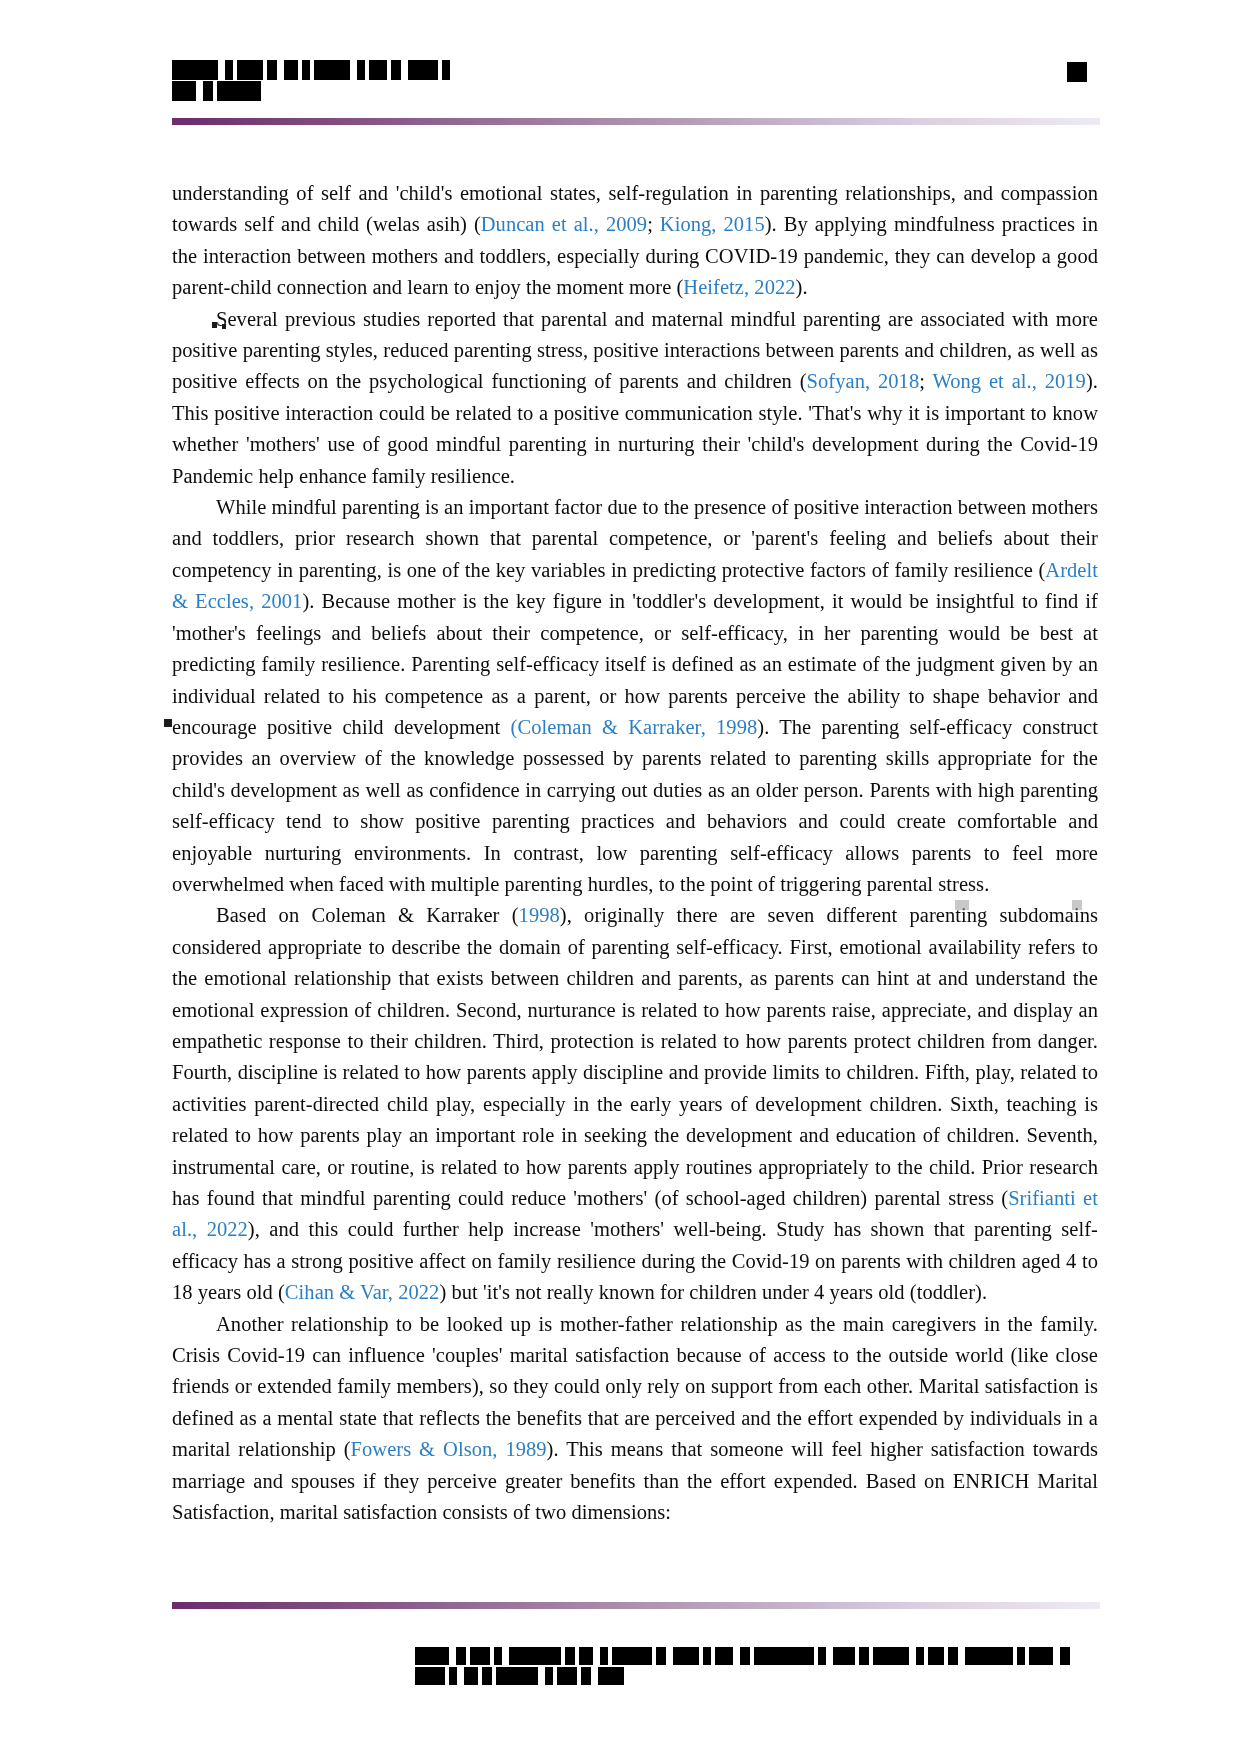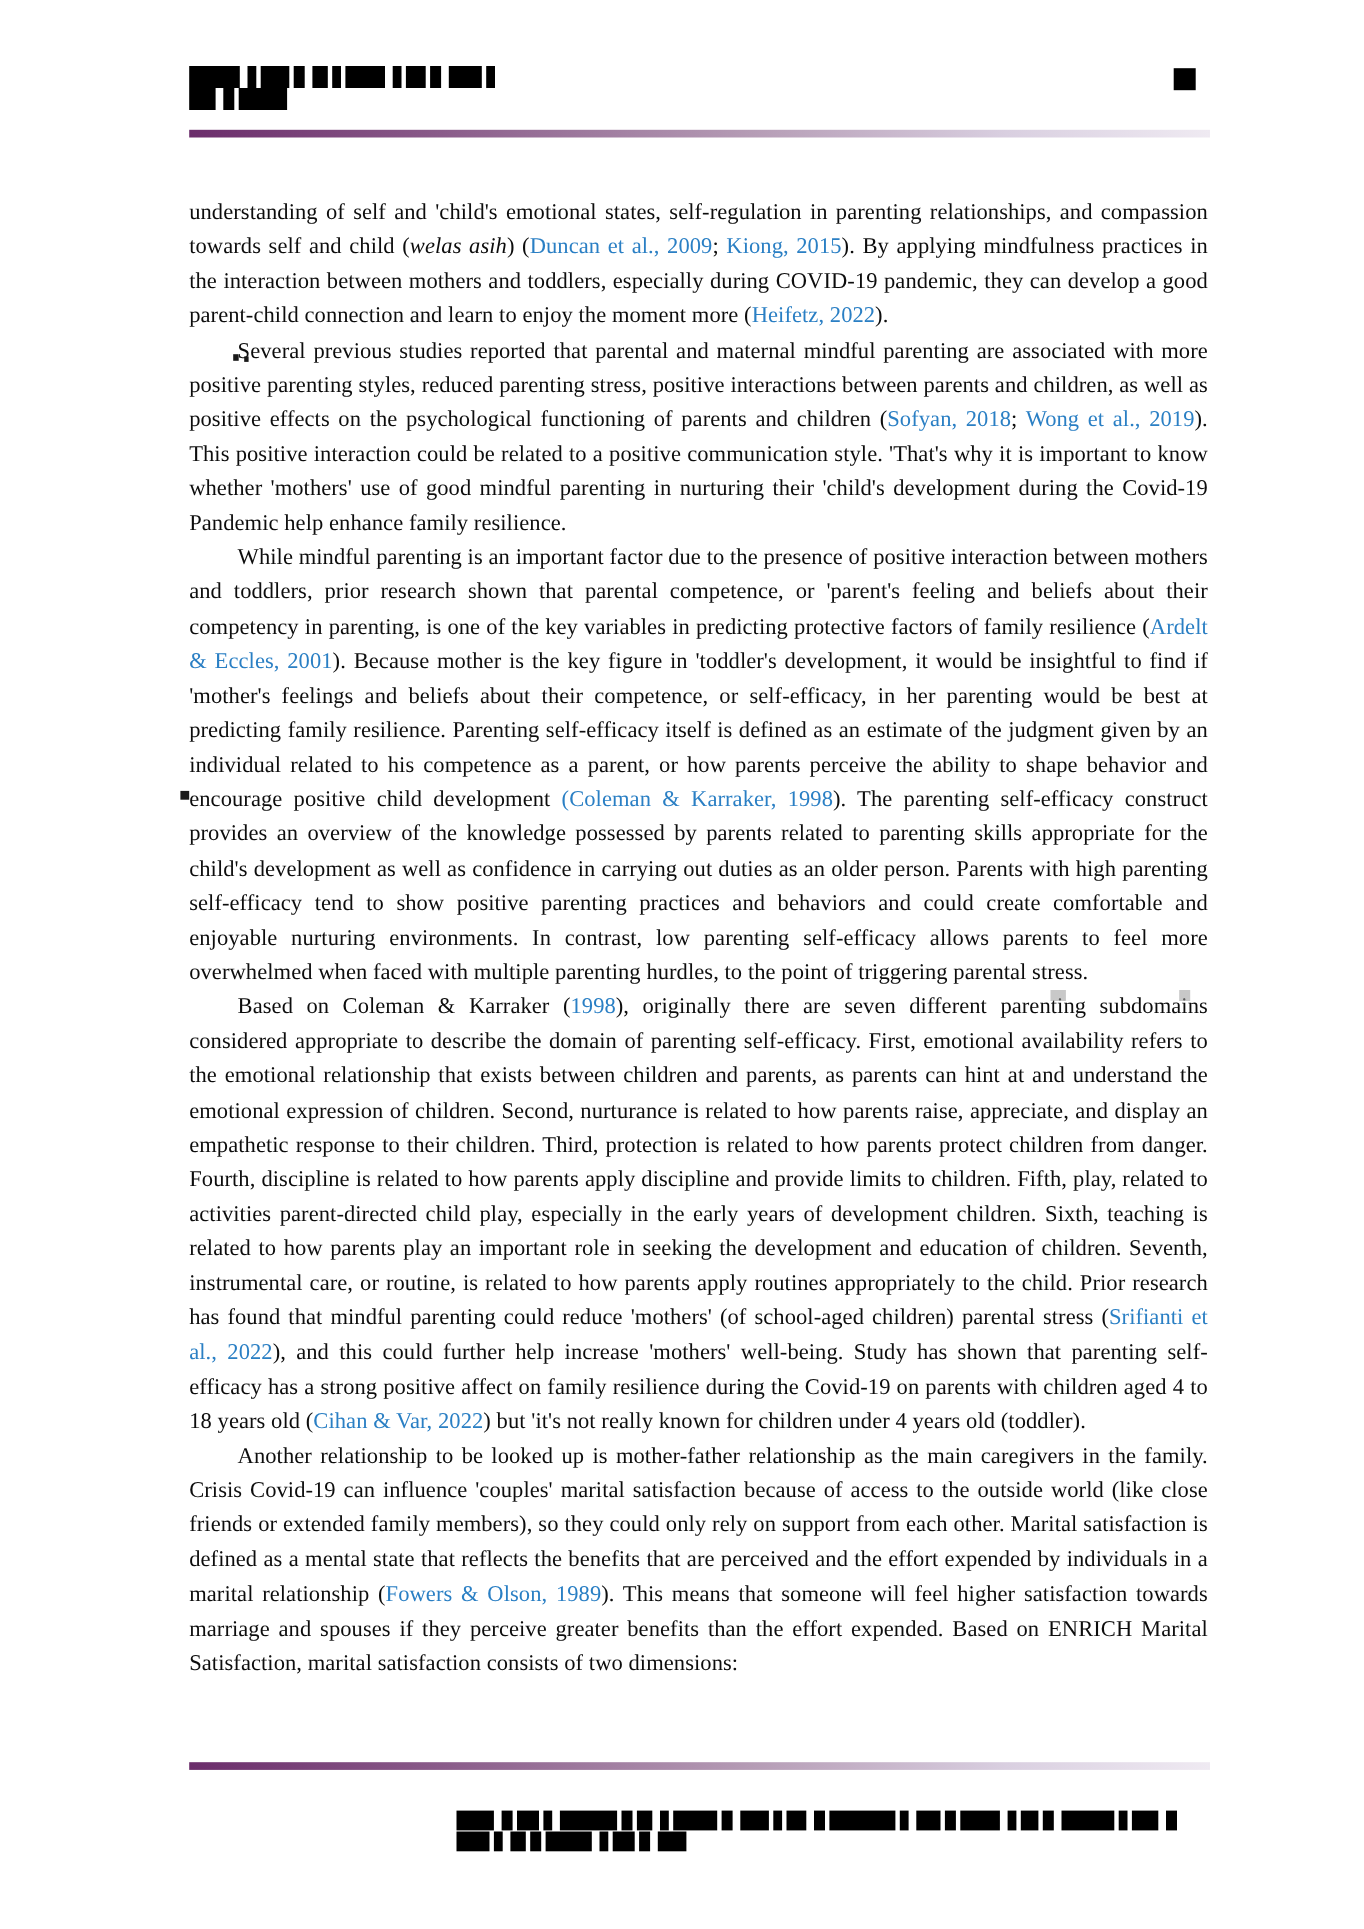--- a/index.html
+++ b/index.html
@@ -79,21 +79,21 @@
     margin: 0;
     text-align: justify;
     text-justify: inter-word;
   }
   .body-col p.indent {
     text-indent: 44px;
   }
   .cite {
     color: #2a7fc4;
   }
-  .it { font-style: italic; }
+  .it { }
 
   
   .speck {
     position: absolute;
     background: #1a1a1a;
   }
   .edge-mark {
     position: absolute;
     background: #9a9a9a;
     opacity: .55;

